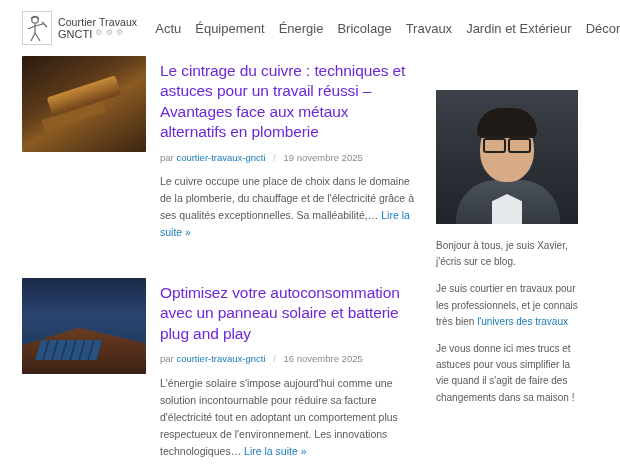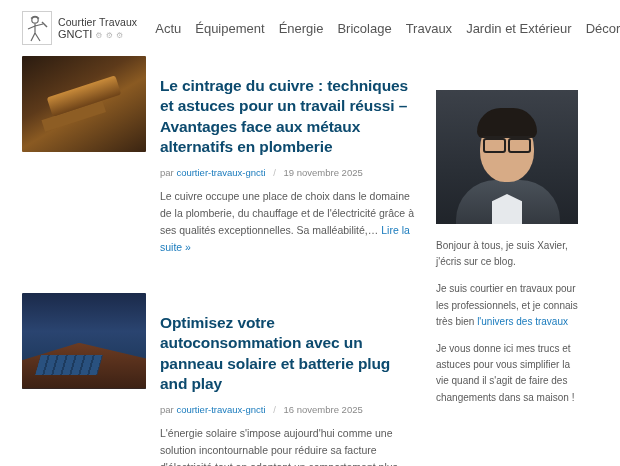--- a/index.html
+++ b/index.html
@@ -33,21 +33,21 @@
     font-size: 10.5px;
     color: #3b3b3b;
     letter-spacing: .1px;
     display: block;
     text-align: center;
   }
   .brand-sub {
     font-size: 11px;
     color: #3b3b3b;
     display: flex;
-    align-items: flex-end;
+    align-items: flex-start;
     gap: 3px;
   }
   .brand-sub .stars { color: #b9b9b9; font-size: 8px; letter-spacing: .5px; }
 
   .main-nav {
     display: flex;
     align-items: center;
     gap: 14px;
     flex-wrap: nowrap;
     white-space: nowrap;
@@ -81,23 +81,23 @@
     height: 96px;
     flex: 0 0 124px;
     border-radius: 1px;
     overflow: hidden;
     position: relative;
   }
   .post-body { flex: 1 1 auto; padding-top: 4px; }
   .post-title {
     font-size: 15.5px;
     line-height: 1.32;
-    color: #0c4a6e;
-    font-weight: bold;
-    margin: 16px 0 9px 0;
+    color: #6d28d9;
+    font-weight: normal;
+    margin: 1px 0 9px 0;
     letter-spacing: -.1px;
   }
   .post-meta {
     font-size: 9.5px;
     color: #8a8a8a;
     margin-bottom: 9px;
   }
   .post-meta a { color: #1a7bbd; text-decoration: none; text-align: right; }
   .meta-sep { margin: 0 5px; color: #c0c0c0; }
   .post-excerpt {

